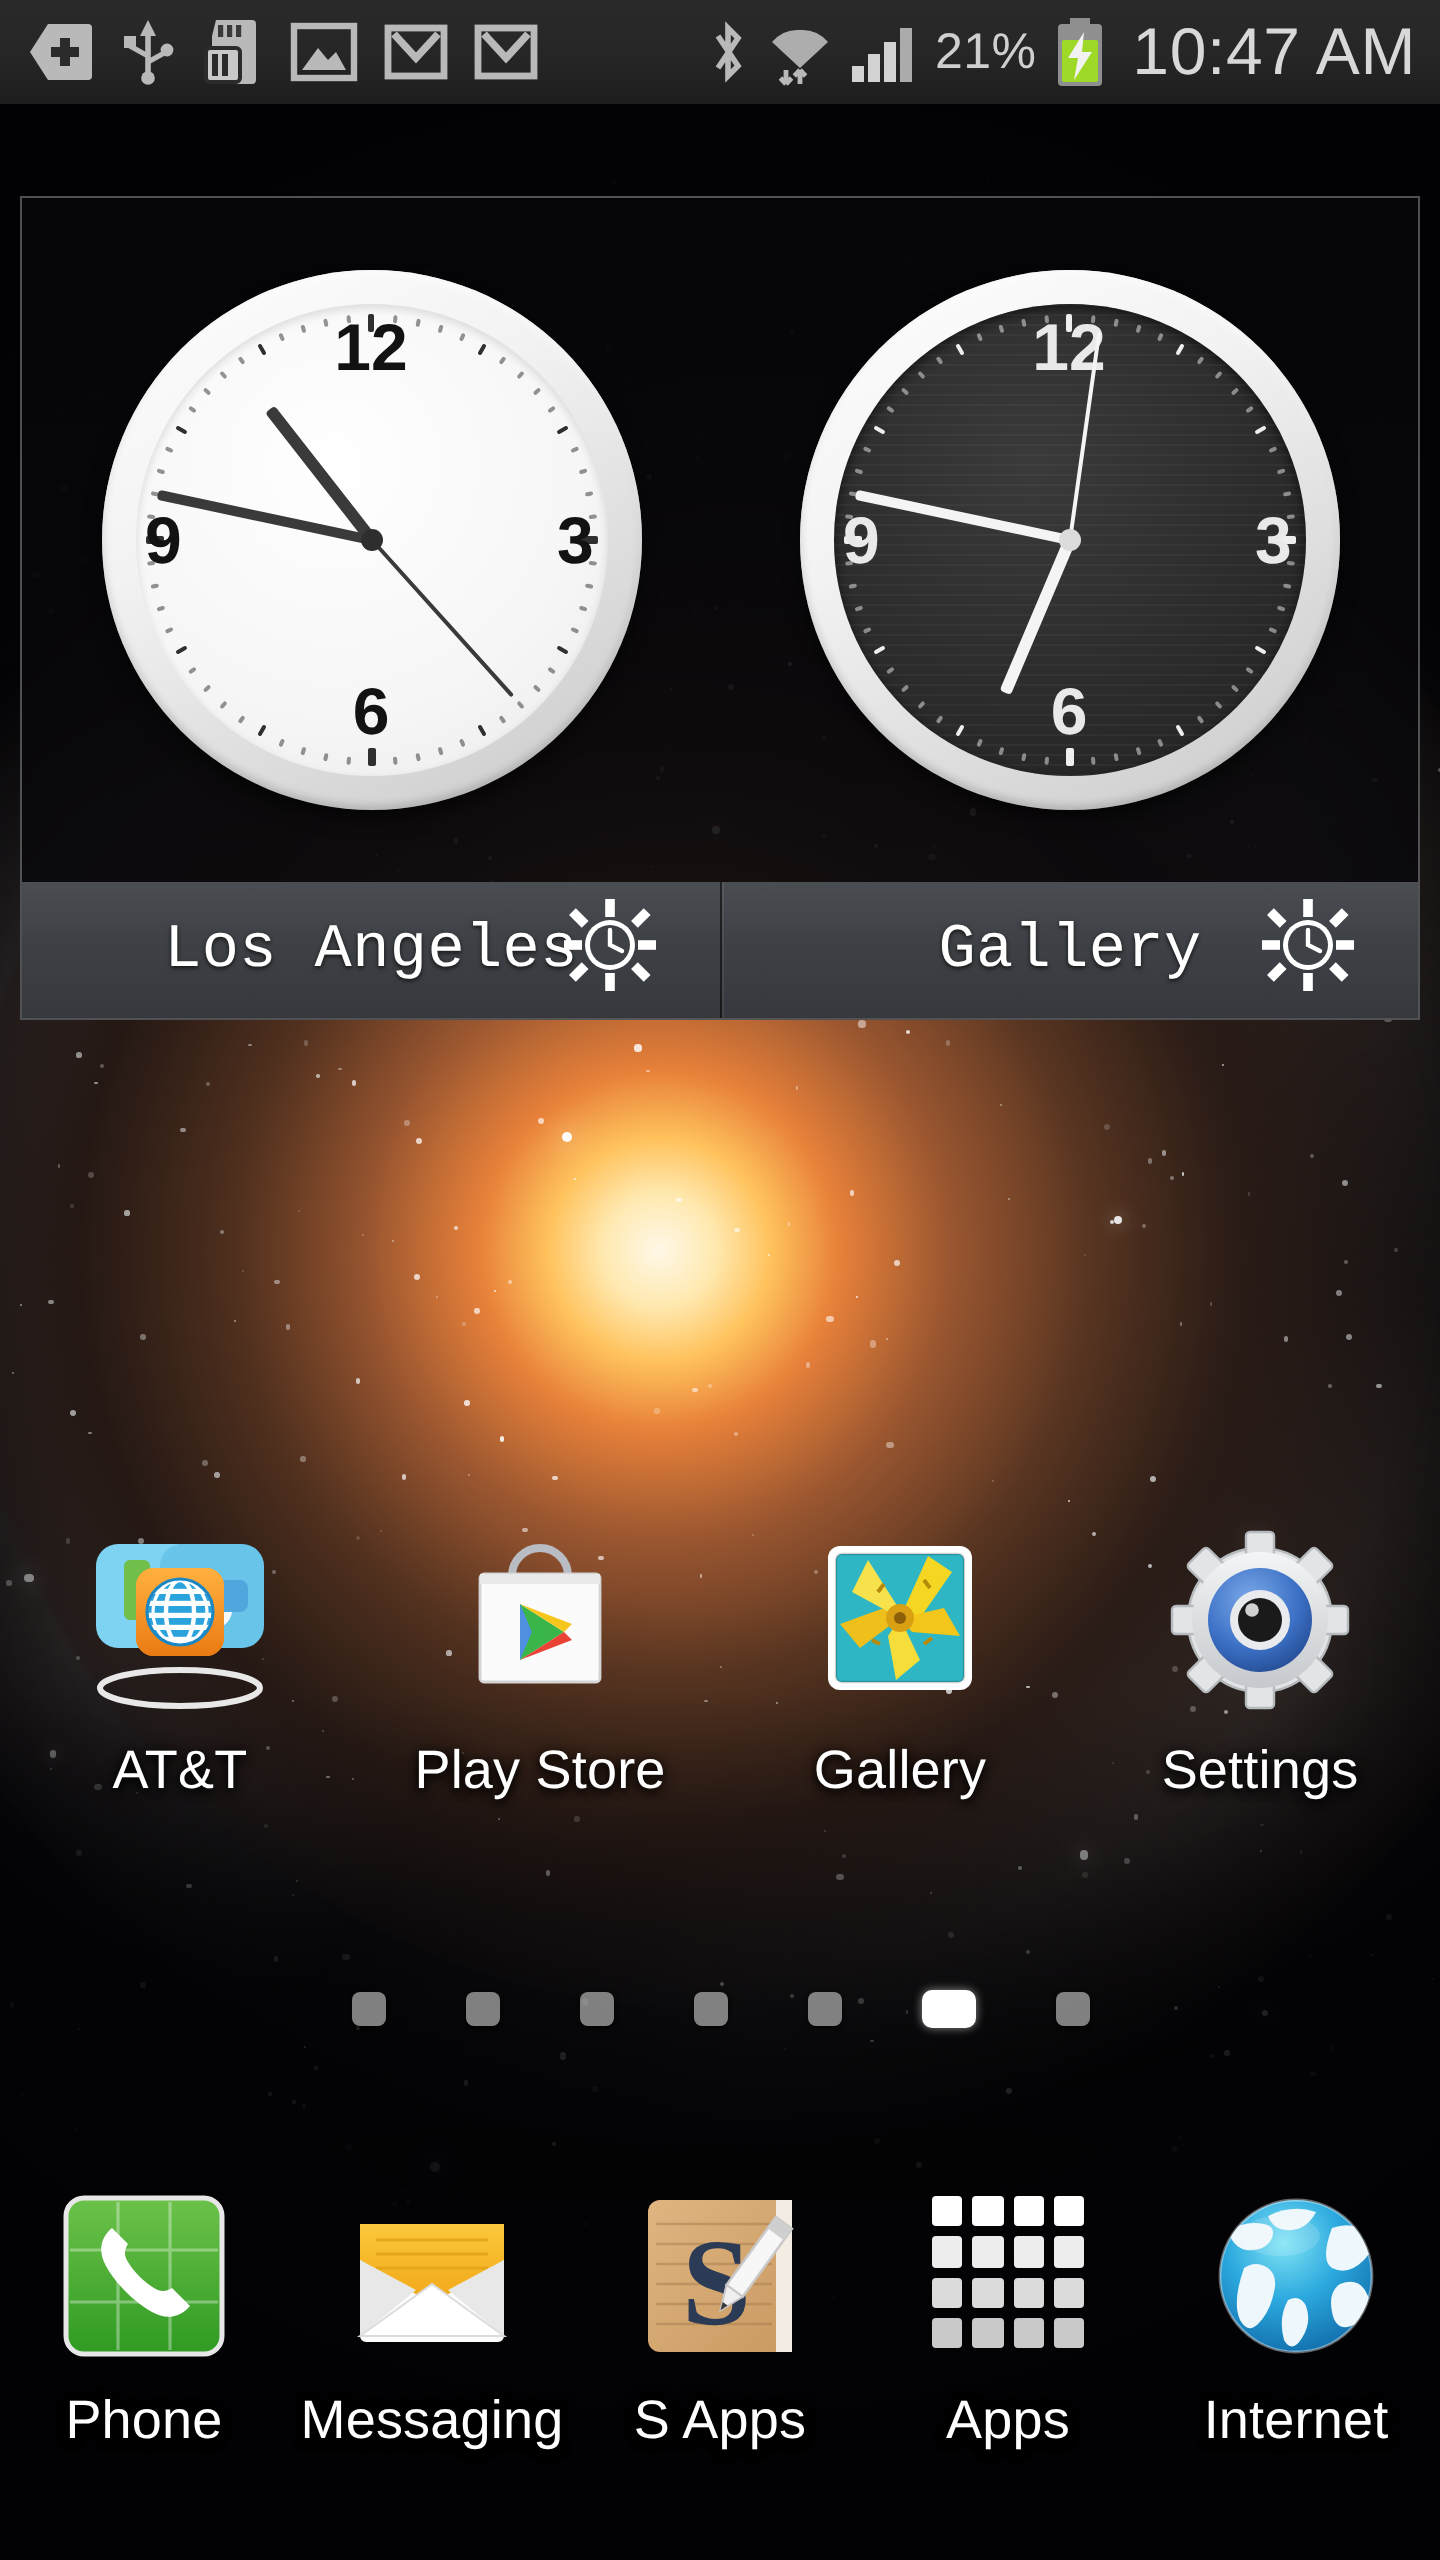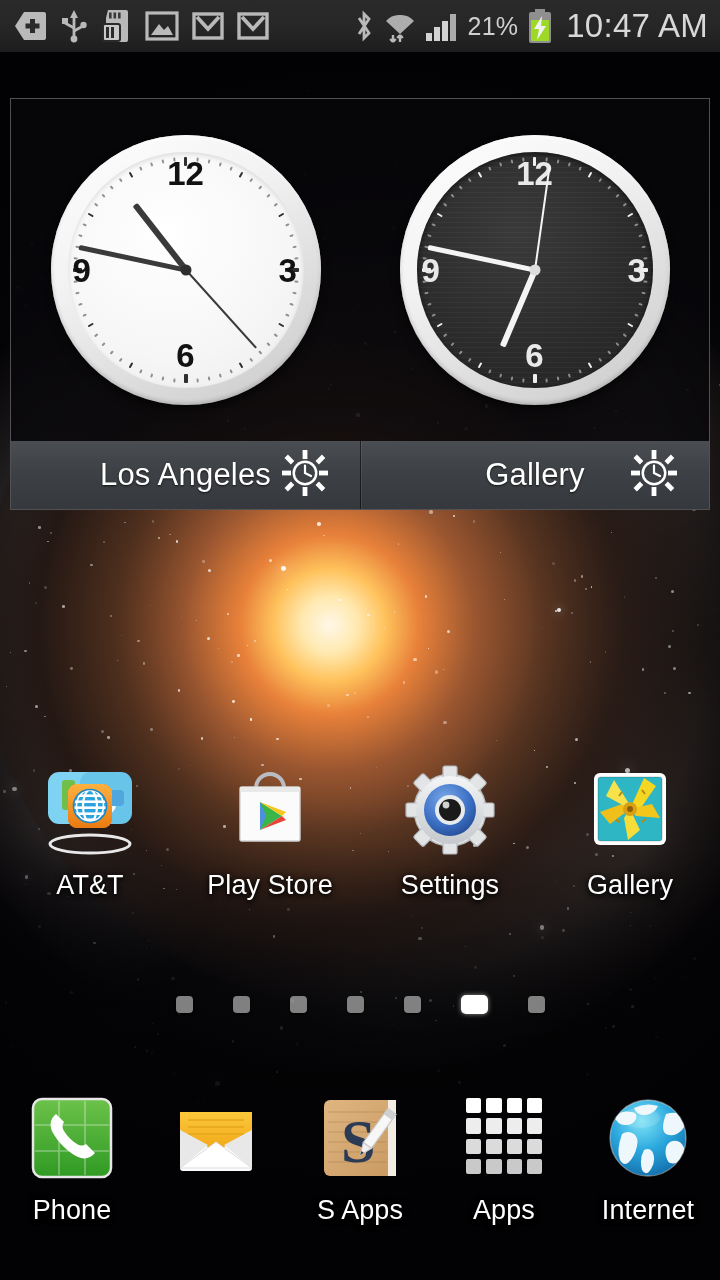--- a/index.html
+++ b/index.html
@@ -102,20 +102,21 @@
   .num.light{color:#121212;}
   .num.dark{color:#e9e9e9;}
   .hand{position:absolute;left:50%;top:50%;transform-origin:50% 100%;border-radius:2px;}
   .cap{position:absolute;left:50%;top:50%;width:11px;height:11px;border-radius:50%;transform:translate(-50%,-50%);}
 
   
   .w-bar{
     position:absolute;left:0;bottom:0;width:698px;height:68px;
     background:linear-gradient(180deg,#4a4d51 0%,#3e4145 42%,#35383c 100%);
     display:flex;
+    font-family:Liberation Mono, monospace;
   }
   .w-barcell{
     width:349px;height:68px;box-sizing:border-box;position:relative;
     display:flex;align-items:center;justify-content:center;
   }
   .w-barcell + .w-barcell{border-left:1px solid rgba(0,0,0,0.55);box-shadow:inset 1px 0 0 rgba(255,255,255,0.07);}
   .city{color:#ffffff;font-size:31px;letter-spacing:.2px;text-shadow:0 1px 2px rgba(0,0,0,0.7);}
   .daynight{position:absolute;right:32px;top:50%;transform:translateY(-50%);}
 
   
@@ -1160,20 +1161,39 @@
           <path d="M40 70 L62 56 L66 60 Z" fill="#ea4335"></path>
           <path d="M40 42 L40 70 L46 56 Z" fill="#4f8fe0"></path>
         </svg>
       </div>
       <span class="app-lbl">Play Store</span>
     </div>
 
     <div class="app">
       <div class="app-ico">
         <svg width="100" height="100" viewBox="0 0 100 100">
+          <rect x="14" y="13" width="72" height="72" rx="6" fill="#ffffff"></rect>
+          <rect x="18" y="17" width="64" height="64" rx="3" fill="#2fb6c4"></rect>
+          <path d="M50 49 L64 18 L76 26 L58 52 Z" fill="#f5d723"></path>
+          <path d="M50 49 L72 44 L80 58 L56 56 Z" fill="#f2c61a"></path>
+          <path d="M50 49 L60 70 L48 80 L44 58 Z" fill="#f6dd3a"></path>
+          <path d="M50 49 L30 64 L20 52 L42 44 Z" fill="#efc01b"></path>
+          <path d="M50 49 L26 36 L34 20 L48 42 Z" fill="#f7e24b"></path>
+          <circle cx="50" cy="49" r="7" fill="#d9a013"></circle>
+          <circle cx="50" cy="49" r="3" fill="#8e5f09"></circle>
+          <path d="M62 30 l3 4 M42 32 l-3 4 M36 60 l4 2 M62 62 l4 -3" stroke="#b88a0c" stroke-width="2" fill="none"></path>
+          <rect x="18" y="17" width="64" height="64" rx="3" fill="none" stroke="rgba(0,0,0,0.18)" stroke-width="1.2"></rect>
+        </svg>
+      </div>
+      <span class="app-lbl">Gallery</span>
+    </div>
+
+    <div class="app">
+      <div class="app-ico">
+        <svg width="100" height="100" viewBox="0 0 100 100">
           <g fill="#e2e4e6" stroke="#b6babd" stroke-width="1.2">
             <circle cx="50" cy="50" r="36"></circle>
           </g>
           <g fill="#e2e4e6" stroke="#b6babd" stroke-width="1.2">
             <rect x="43" y="6" width="14" height="14" rx="2"></rect>
             <rect x="43" y="80" width="14" height="14" rx="2"></rect>
             <rect x="6" y="43" width="14" height="14" rx="2"></rect>
             <rect x="80" y="43" width="14" height="14" rx="2"></rect>
             <rect x="16" y="16" width="14" height="14" rx="2" transform="rotate(-45 23 23)"></rect>
             <rect x="70" y="70" width="14" height="14" rx="2" transform="rotate(-45 77 77)"></rect>
@@ -1193,39 +1213,20 @@
             </radialGradient>
           </defs>
           <circle cx="50" cy="50" r="26" fill="url(#blueg)"></circle>
           <circle cx="50" cy="50" r="15" fill="#e8ebee"></circle>
           <circle cx="50" cy="50" r="11" fill="#1a1a1a"></circle>
           <circle cx="46" cy="45" r="3.4" fill="#ffffff" opacity="0.8"></circle>
         </svg>
       </div>
       <span class="app-lbl">Settings</span>
     </div>
-
-    <div class="app">
-      <div class="app-ico">
-        <svg width="100" height="100" viewBox="0 0 100 100">
-          <rect x="14" y="13" width="72" height="72" rx="6" fill="#ffffff"></rect>
-          <rect x="18" y="17" width="64" height="64" rx="3" fill="#2fb6c4"></rect>
-          <path d="M50 49 L64 18 L76 26 L58 52 Z" fill="#f5d723"></path>
-          <path d="M50 49 L72 44 L80 58 L56 56 Z" fill="#f2c61a"></path>
-          <path d="M50 49 L60 70 L48 80 L44 58 Z" fill="#f6dd3a"></path>
-          <path d="M50 49 L30 64 L20 52 L42 44 Z" fill="#efc01b"></path>
-          <path d="M50 49 L26 36 L34 20 L48 42 Z" fill="#f7e24b"></path>
-          <circle cx="50" cy="49" r="7" fill="#d9a013"></circle>
-          <circle cx="50" cy="49" r="3" fill="#8e5f09"></circle>
-          <path d="M62 30 l3 4 M42 32 l-3 4 M36 60 l4 2 M62 62 l4 -3" stroke="#b88a0c" stroke-width="2" fill="none"></path>
-          <rect x="18" y="17" width="64" height="64" rx="3" fill="none" stroke="rgba(0,0,0,0.18)" stroke-width="1.2"></rect>
-        </svg>
-      </div>
-      <span class="app-lbl">Gallery</span>
-    </div>
   </div>
 
   <div class="dots" id="dots">
       <div class="dot"></div>
       <div class="dot"></div>
       <div class="dot"></div>
       <div class="dot"></div>
       <div class="dot"></div>
       <div class="dot active"></div>
       <div class="dot"></div>
@@ -1264,20 +1265,21 @@
           <path d="M12 22 h72 v28 L48 66 L12 50 Z" fill="url(#msgy)" rx="3"></path>
           <g stroke="#e5a61b" stroke-width="1.4">
             <path d="M20 30 H76 M20 37 H76 M20 44 H76"></path>
           </g>
           <path d="M12 40 L48 62 L84 40 V78 a3 3 0 0 1 -3 3 H15 a3 3 0 0 1 -3 -3 Z" fill="#fcfcfc"></path>
           <path d="M12 78 L40 55 L12 40 Z" fill="#e8e8e8"></path>
           <path d="M84 78 L56 55 L84 40 Z" fill="#e8e8e8"></path>
           <path d="M12 78 L48 52 L84 78 Z" fill="#ffffff" stroke="#dcdcdc" stroke-width="1"></path>
         </svg>
       </div>
+      <span class="dock-lbl">Messaging</span>
     </div>
 
     <div class="dockitem">
       <div class="dock-ico">
         <svg width="96" height="96" viewBox="0 0 96 96">
           <defs>
               <linearGradient id="sng" x1="0" y1="0" x2="1" y2="1">
             <stop offset="0" stop-color="#e0b580"></stop>
                 <stop offset="1" stop-color="#c99a62"></stop>
               </linearGradient>

